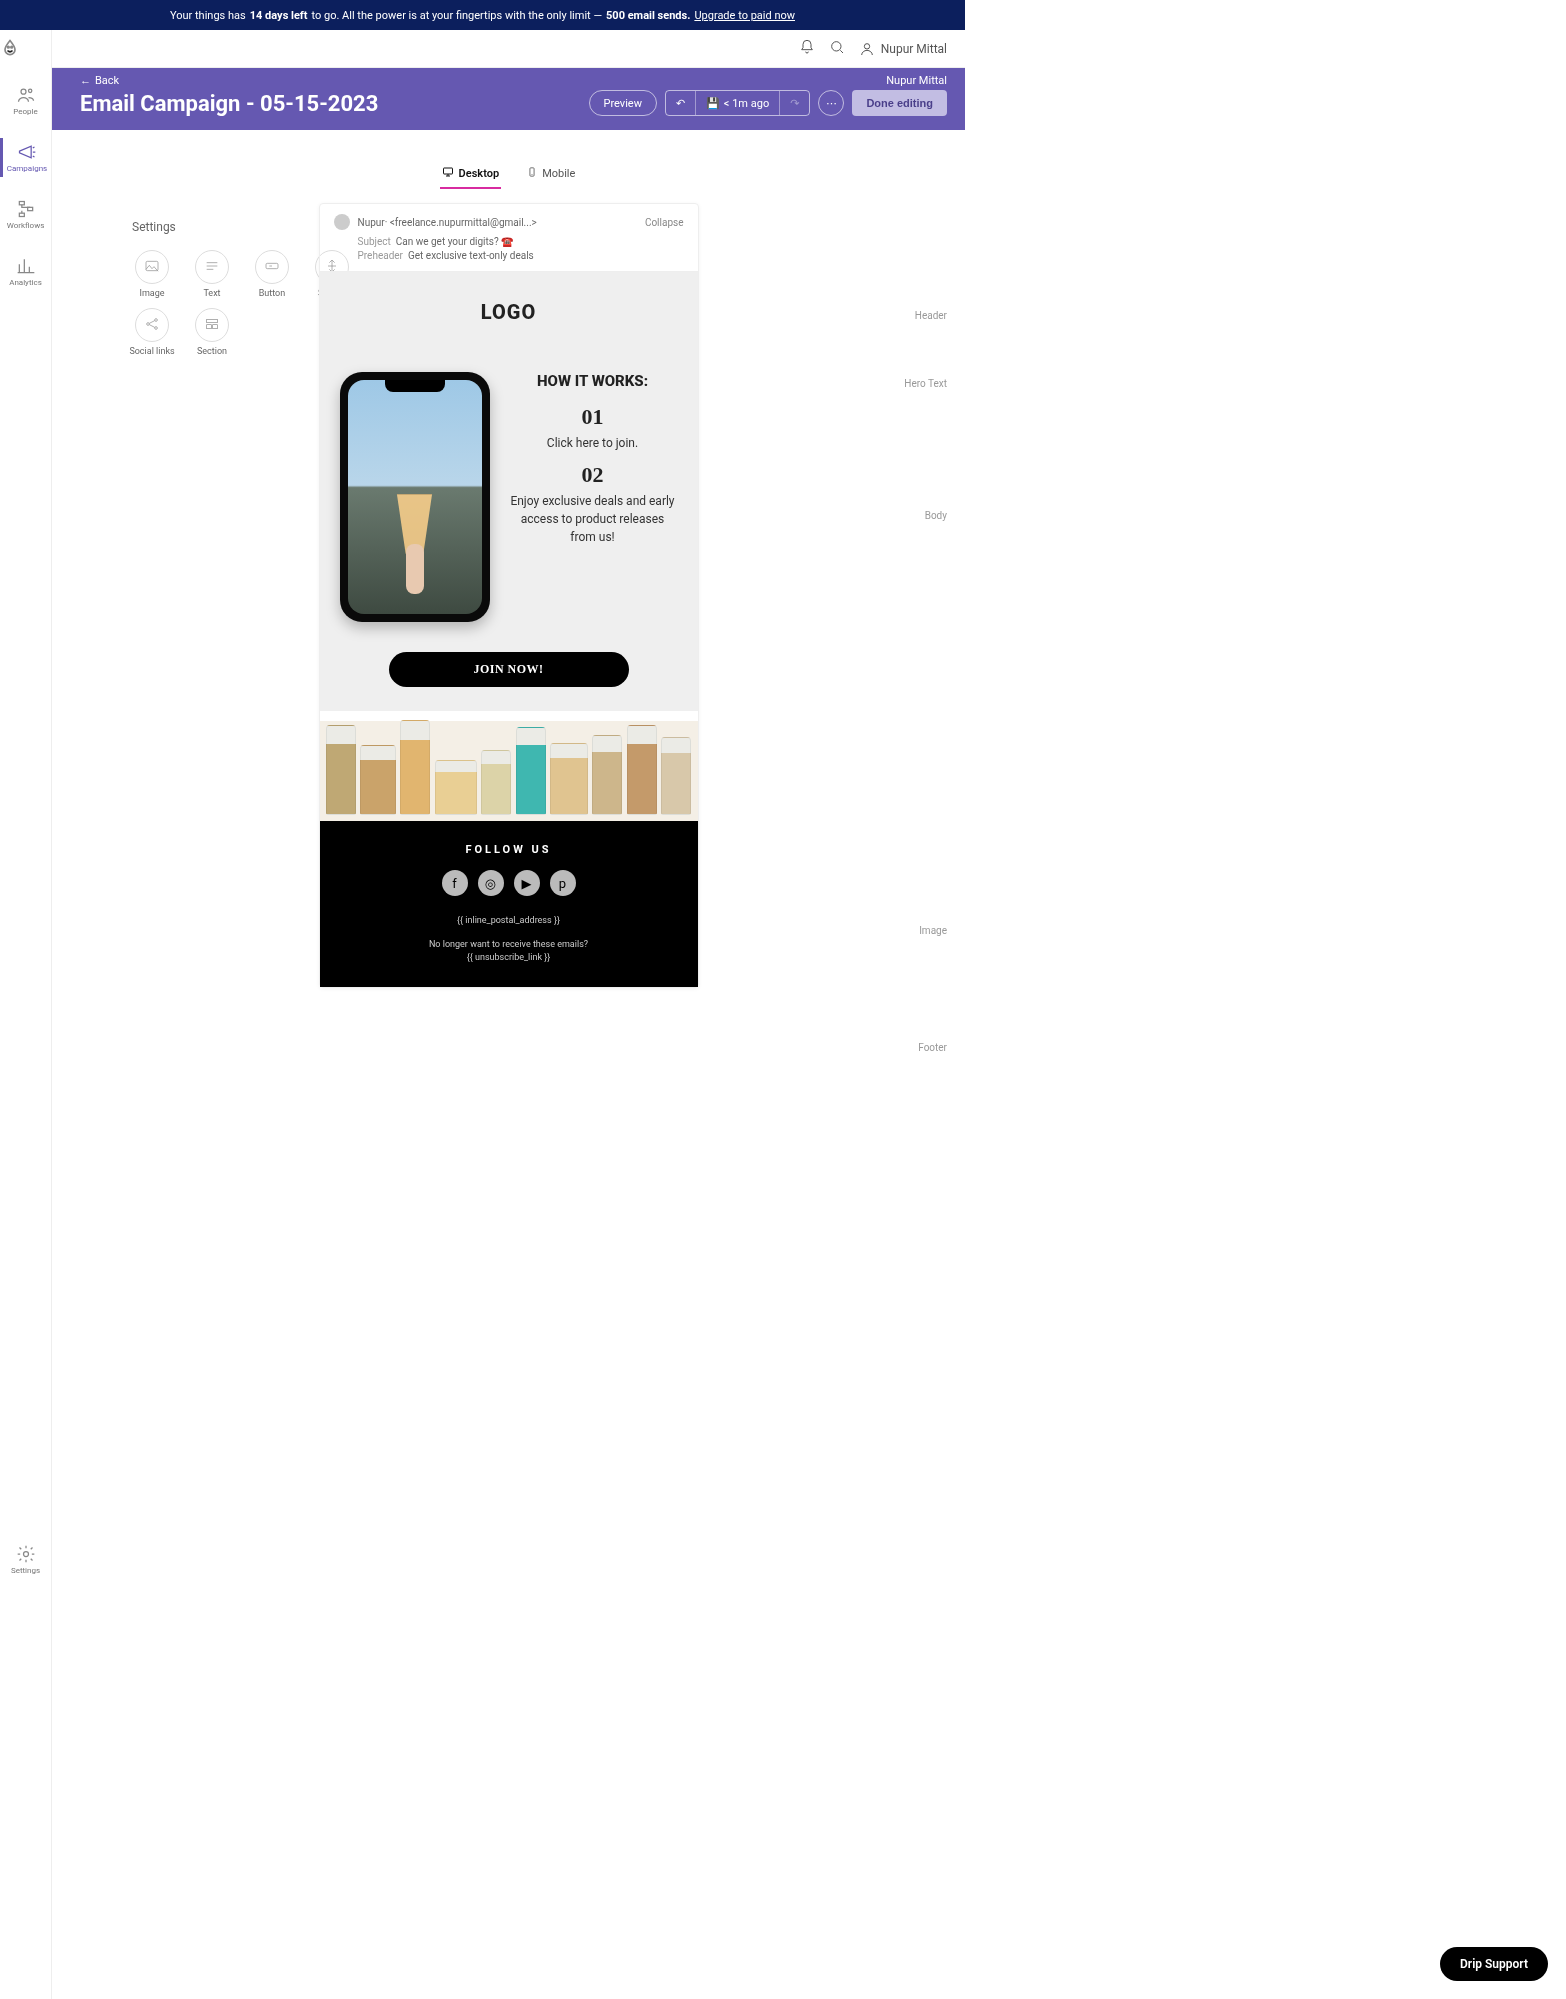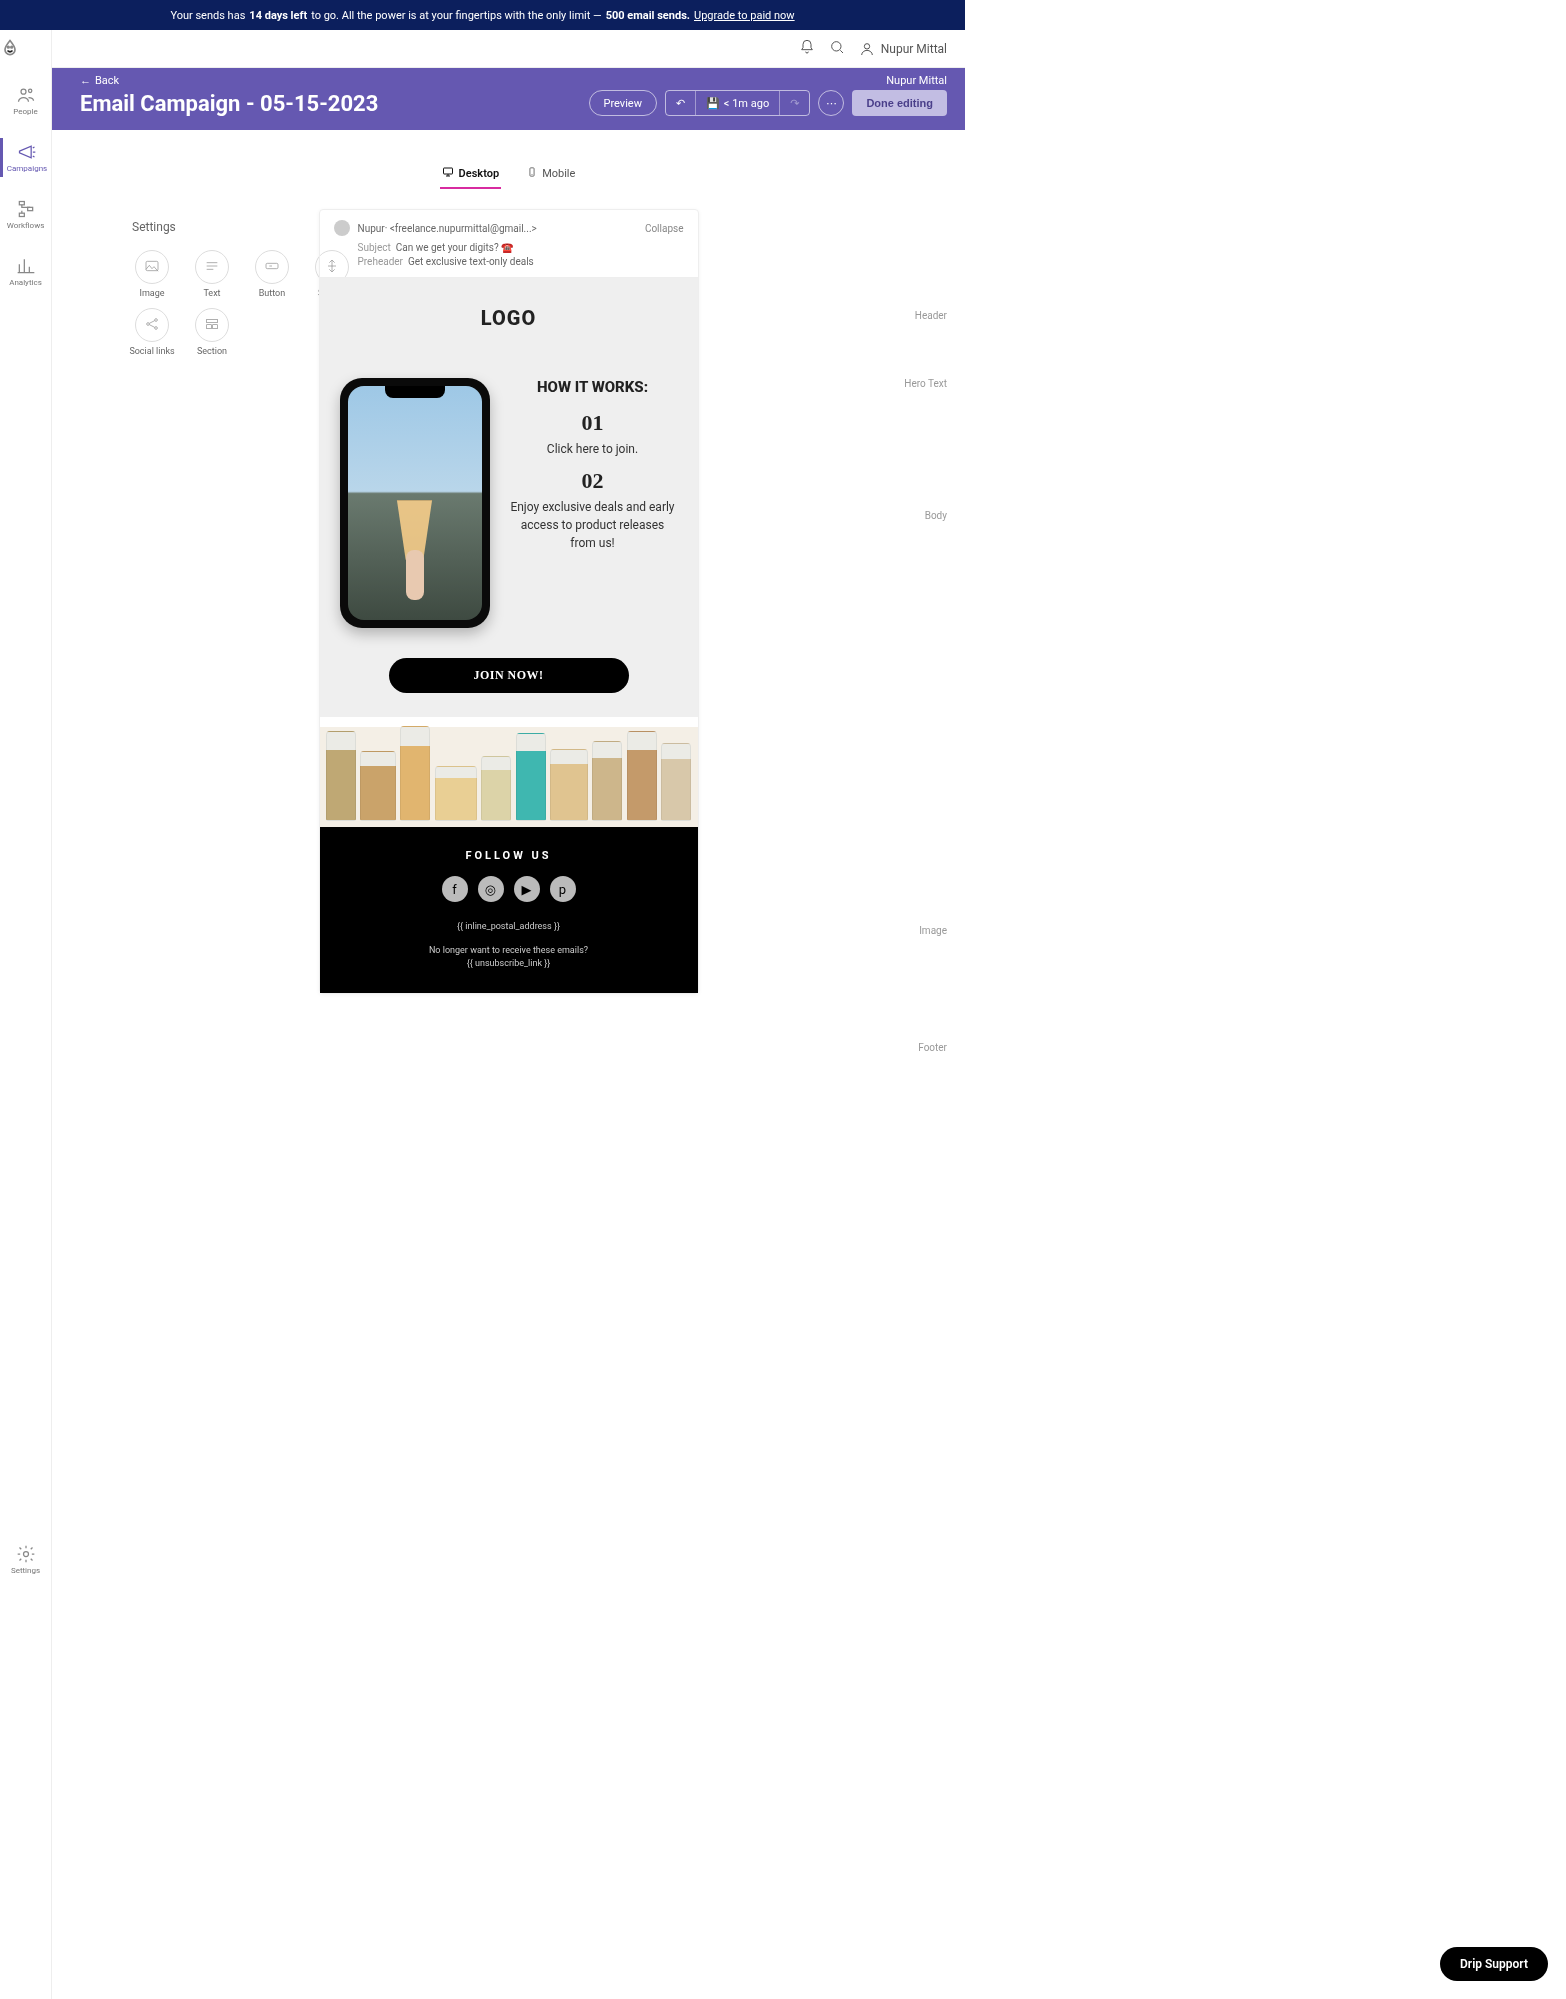--- a/index.html
+++ b/index.html
@@ -30,21 +30,21 @@
   .settings-panel { position:absolute; left:70px; top:60px; }
   .settings-title { font-size:12px; color:#666; margin-bottom:16px; margin-left:10px;}
   .comp-grid { display:grid; grid-template-columns:repeat(4,60px); gap:10px 0;}
   .comp { display:flex; flex-direction:column; align-items:center; gap:4px; font-size:9px; color:#666; cursor:grab;}
   .comp .circle { width:34px; height:34px; border:1px solid #ddd; border-radius:50%; display:flex; align-items:center; justify-content:center;}
   .comp svg{width:16px;height:16px;stroke:#888;fill:none;}
   .preview-wrap { width:640px; margin:30px auto 0; }
   .tabs { display:flex; justify-content:center; gap:24px; font-size:11px; color:#555; }
   .tab { display:flex; align-items:center; gap:5px; padding:6px 2px; cursor:pointer; border-bottom:2px solid transparent;}
   .tab.active { border-bottom:2px solid #d82ba0; color:#111; font-weight:600;}
-  .email-card { margin-top:20px; border:1px solid #eee; border-radius:4px; box-shadow:0 1px 4px rgba(0,0,0,.05); width:380px; margin-left:auto; margin-right:auto; position:relative;}
+  .email-card { margin-top:14px; border:1px solid #eee; border-radius:4px; box-shadow:0 1px 4px rgba(0,0,0,.05); width:380px; margin-left:auto; margin-right:auto; position:relative;}
   .email-header { padding:10px 14px; font-size:10px; color:#666; border-bottom:1px solid #eee;}
   .email-header .row1{display:flex; align-items:center; gap:8px; margin-bottom:6px;}
   .avatar{width:16px;height:16px;border-radius:50%;background:#ccc;}
   .collapse{margin-left:auto; cursor:pointer; color:#888;}
   .subj-line{margin-left:24px; font-size:10px;}
   .subj-line .lbl{color:#999;}
   .email-body { background:#efefef; padding:20px 0 0; }
   .logo-text{ text-align:center; font-weight:800; font-size:20px; letter-spacing:1px; padding:8px 0 24px;}
   .hero { text-align:center; }
   .hero .join{ font-family: Georgia, serif; font-size:24px; }
@@ -69,21 +69,21 @@
   .soc{width:26px;height:26px;border-radius:50%;background:#bbb; display:flex;align-items:center;justify-content:center; color:#000; font-size:13px; cursor:pointer;}
   .footer p{color:#ccc; line-height:1.5;}
   .region-labels{position:absolute; right:18px; top:140px; font-size:10px; color:#999; display:flex; flex-direction:column; gap:0;}
   .region-labels span{position:absolute; right:0; white-space:nowrap;}
   .support-btn{position:fixed; right:18px; bottom:18px; background:#000; color:#fff; border-radius:22px; padding:10px 20px; font-size:12px; font-weight:600; cursor:pointer;}
 </style>
 </head>
 <body>
 
 <div class="trial-bar">
-  <span>Your sends has</span>
+  <span>Your things has</span>
   <strong>14 days left</strong>
   <span>to go. All the power is at your fingertips with the only limit —</span>
   <strong>500 email sends.</strong>
   <a href="#">Upgrade to paid now</a>
 </div>
 
 <div class="side-rail">
   <div class="logo">
     <svg viewBox="0 0 24 24" fill="none" stroke-width="2">
         <path d="M12 3 C16 8 18 11 18 14 A6 6 0 0 1 6 14 C6 11 8 8 12 3Z"></path>

